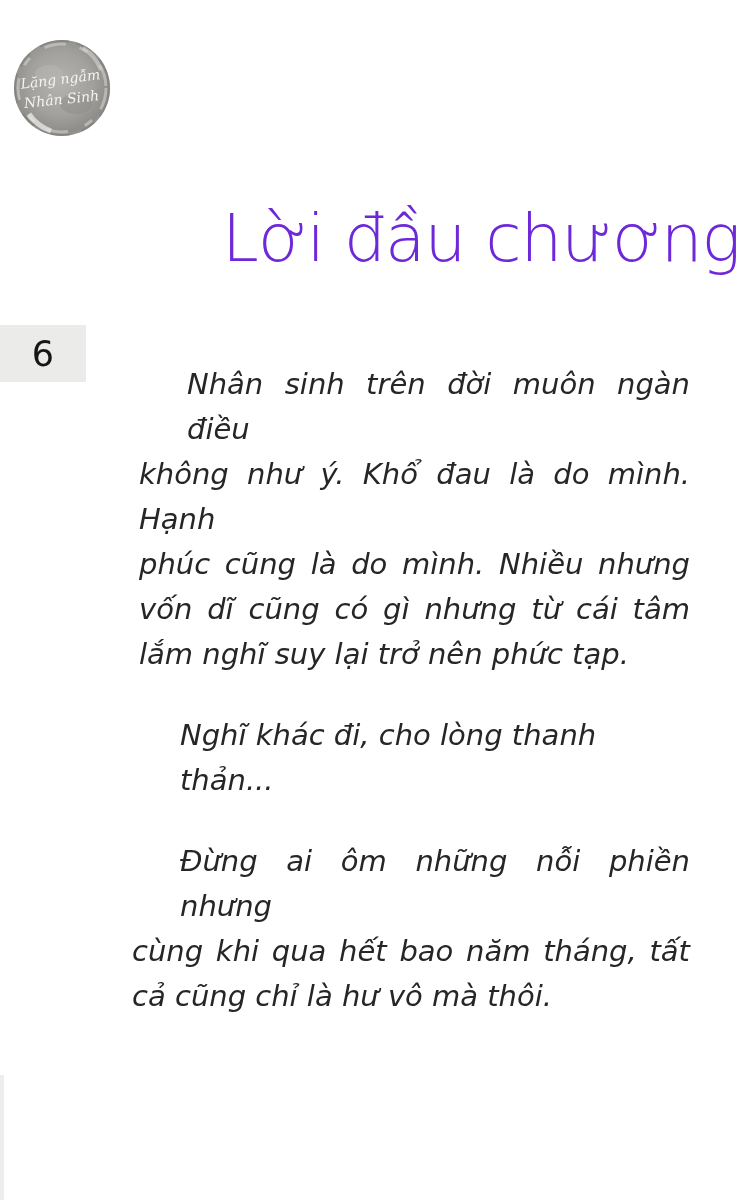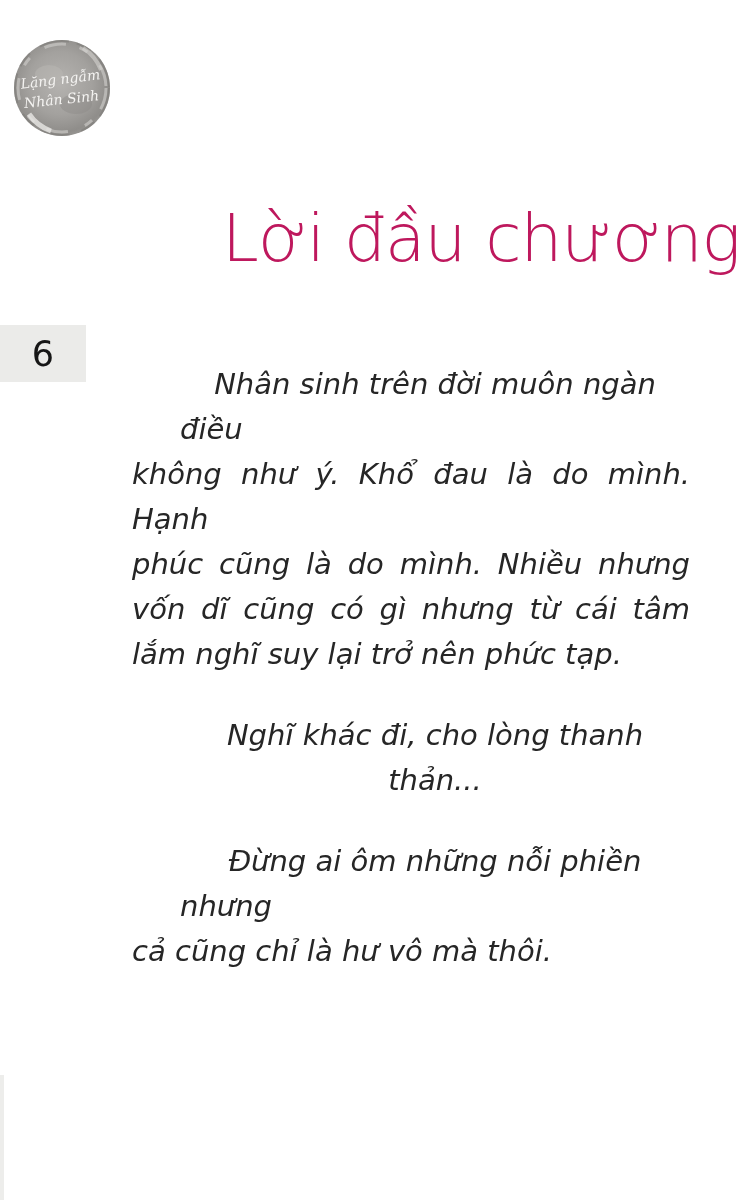--- a/index.html
+++ b/index.html
@@ -31,21 +31,21 @@
   
   .chapter-title {
     position: absolute;
     left: 222px;
     top: 200px;
     width: 500px;
     font-family: "DejaVu Sans", sans-serif;
     font-weight: 300;
     font-size: 66px;
     letter-spacing: -1px;
-    color: #be185d;
+    color: #6d28d9;
     white-space: nowrap;
   }
 
   
   .page-number-box {
     position: absolute;
     left: 0;
     top: 325px;
     width: 86px;
     height: 57px;
@@ -66,24 +66,24 @@
     left: 132px;
     top: 362px;
     width: 558px;
     font-family: "DejaVu Sans", sans-serif;
     font-style: italic;
     font-size: 29px;
     line-height: 45px;
     color: #262626;
   }
   .para { margin-top: 36px; }
-  .para:first-child { margin-top: 0; }
+  .para:first-child { margin-top: 0; margin-left: 7px; }
   .line { text-align: left; }
   .j { text-align: justify; text-align-last: justify; }
-  .indent { padding-left: 48px; text-align: center; }
+  .indent { padding-left: 48px; }
 
   
   .scan-edge {
     position: absolute;
     left: 0;
     top: 1075px;
     width: 4px;
     height: 125px;
     background: #ededeb;
   }
@@ -131,20 +131,21 @@
       <div class="line">lắm nghĩ suy lại trở nên phức tạp.</div>
     </div>
 
     <div class="para">
       <div class="line indent">Nghĩ khác đi, cho lòng thanh thản...</div>
     </div>
 
 
     <div class="para">
       <div class="line j indent">Đừng ai ôm những nỗi phiền nhưng</div>
+      <div class="line j">cùng khi qua hết bao năm tháng, tất</div>
       <div class="line">cả cũng chỉ là hư vô mà thôi.</div>
     </div>
 
   </div>
 
   <div class="scan-edge"></div>
 
 </div>
 
 </body></html>

